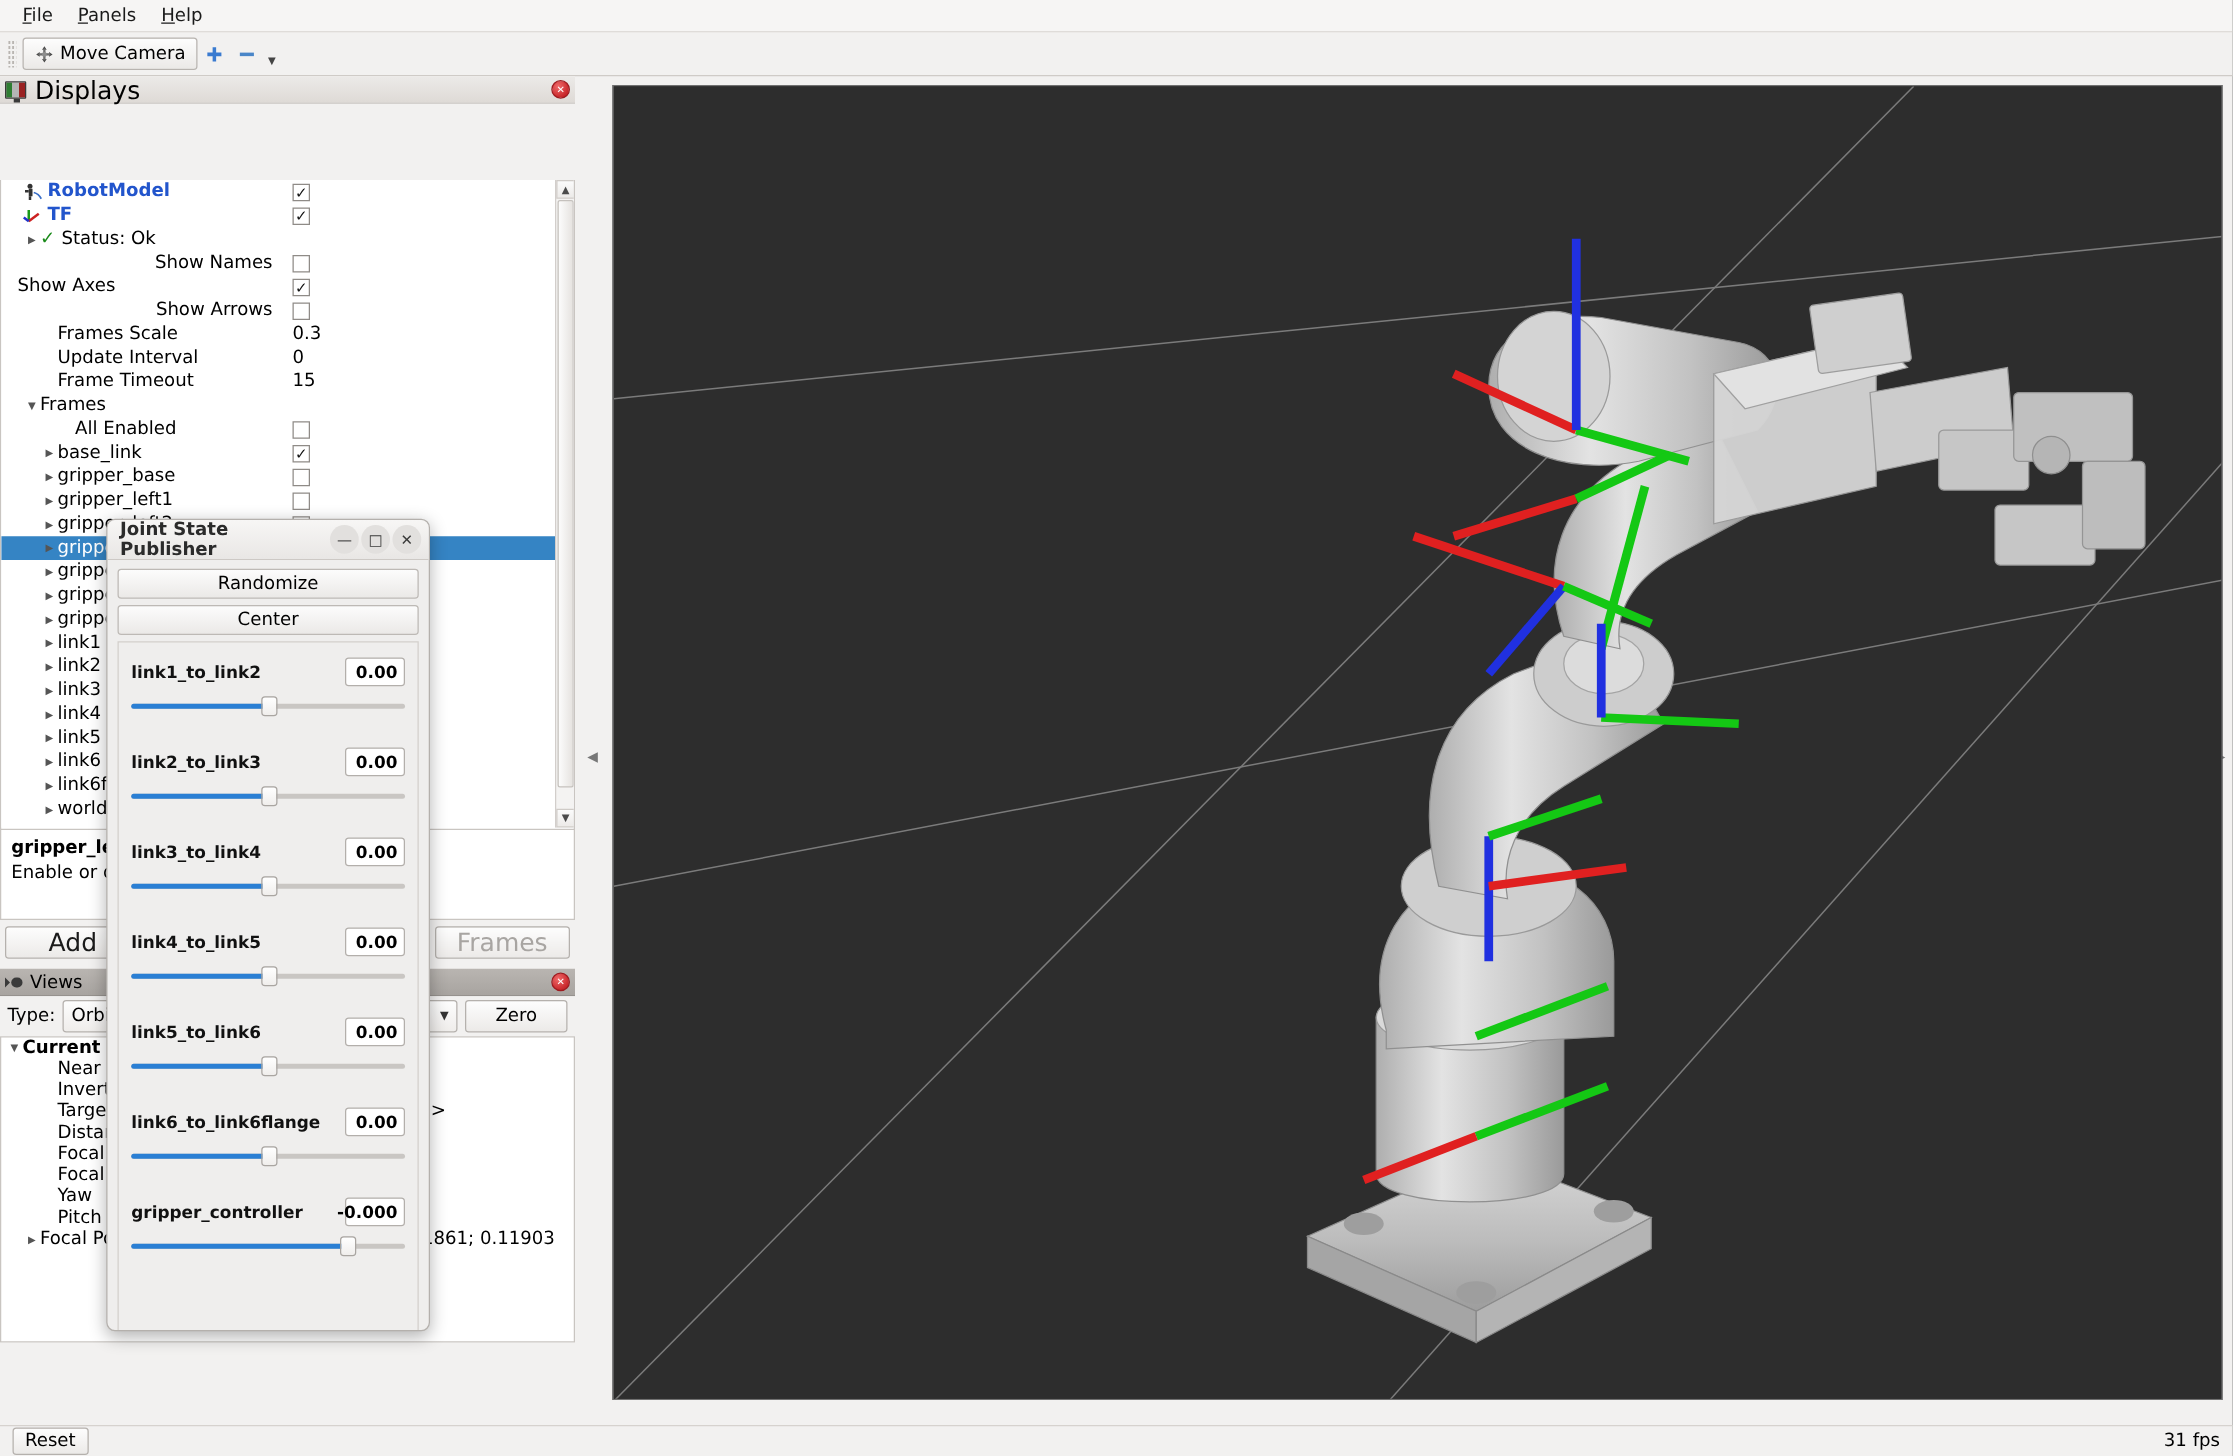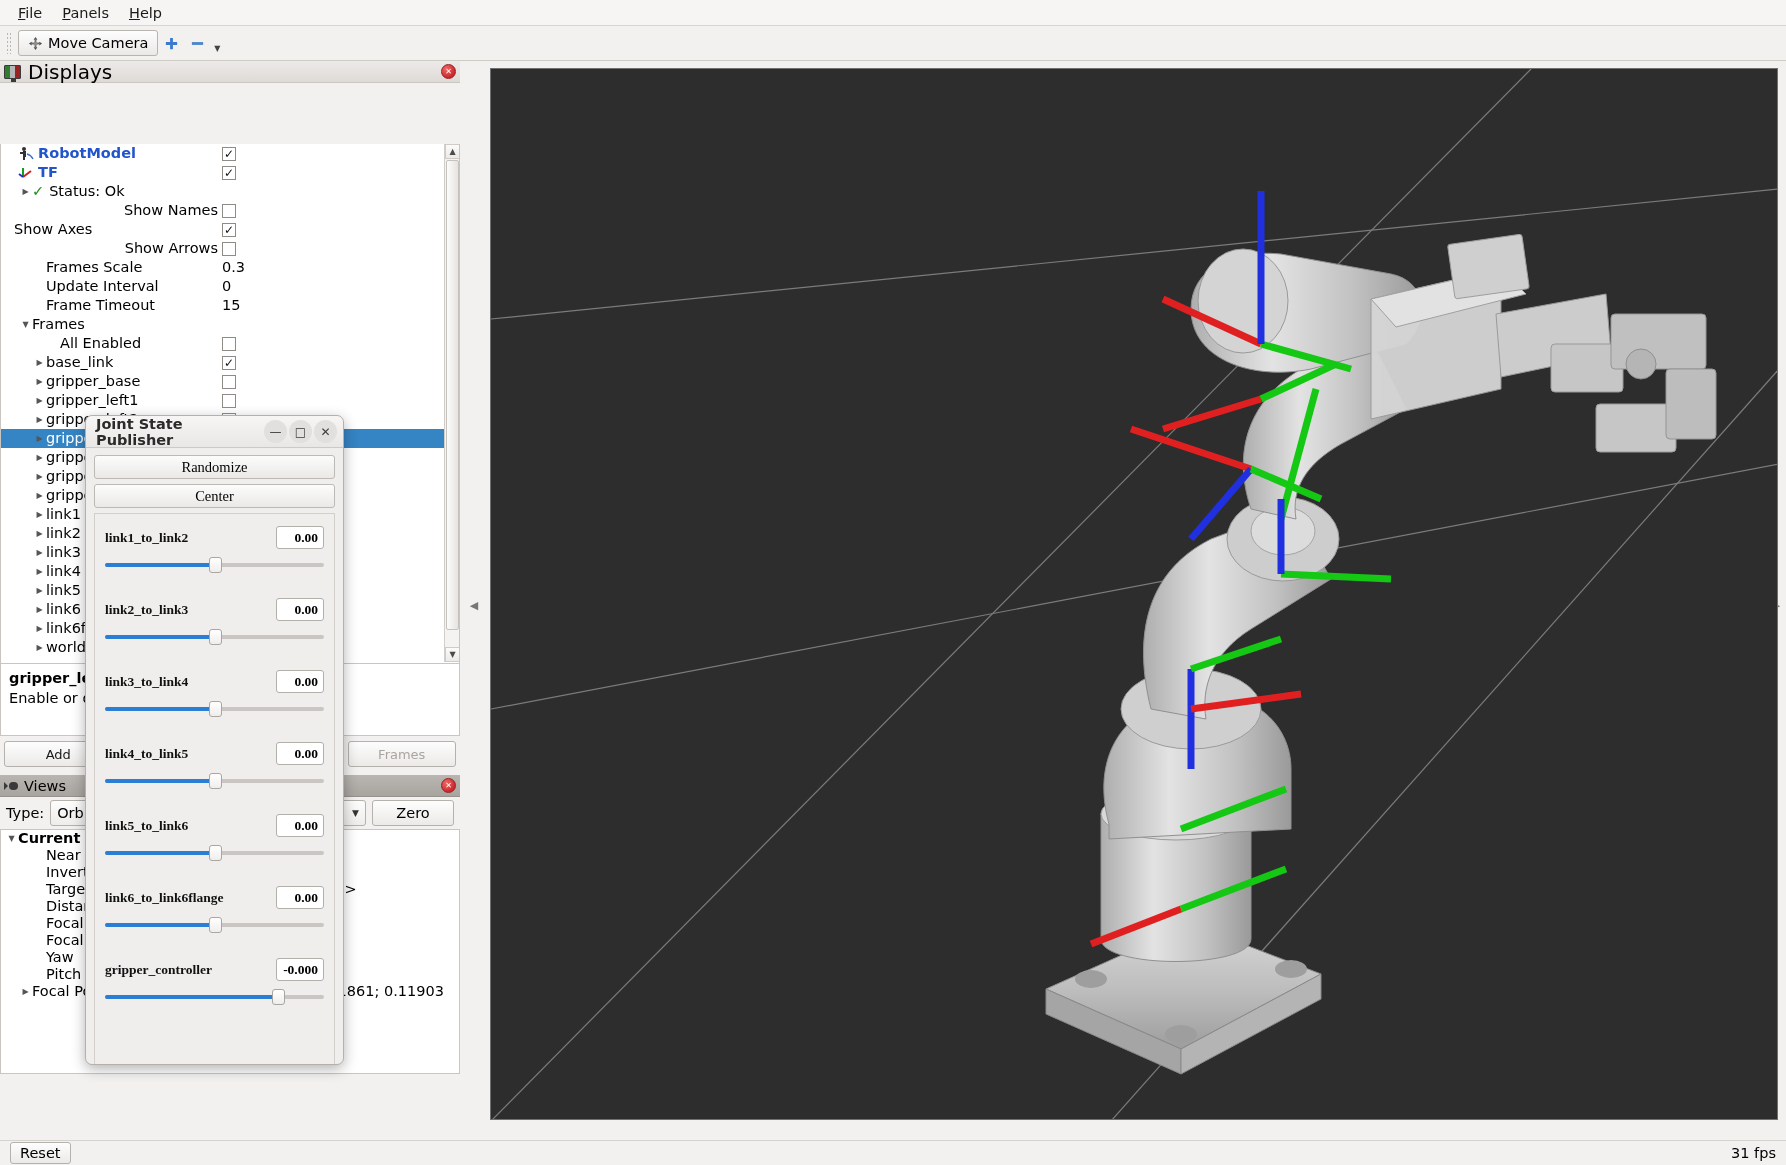--- a/index.html
+++ b/index.html
@@ -99,21 +99,21 @@
     position: absolute; left: 0; top: 83px; width: 460px; height: 520px;
     background: #fff; border: 1px solid #c9c5c1; border-top: none;
     overflow: hidden;
   }
   .tree {
     position: absolute; left: 0; top: 0; width: 444px; height: 518px;
     background: #fff;
   }
   .trow {
     display: flex; align-items: center; height: 19px;
-    font-size: 14.5px; line-height: 19px; white-space: nowrap;
+    font-size: 14.5px; line-height: 19px; white-space: nowrap; gap: 12px;
   }
   .trow.sel { background: #3584c4; color: #fff; }
   .tname { flex: 0 0 217px; display: flex; align-items: center; overflow: hidden; }
   .tval  { flex: 1 1 auto; display: flex; align-items: center; padding-left: 4px; }
   .arrow {
     width: 13px; text-align: center; font-size: 8px; color: #555; flex: none;
   }
   .blue { color: #2255cc; font-weight: bold; }
   .cb {
     width: 14px; height: 14px; background: #fff;
@@ -152,21 +152,21 @@
   
   .dispbtns {
     position: absolute; left: 0; top: 680px; width: 460px; height: 30px;
     display: flex; gap: 6px; padding: 0 4px;
   }
   .btn {
     flex: 1; height: 26px;
     background: linear-gradient(#fdfdfd, #eceae8);
     border: 1px solid #b5b1ad; border-radius: 3px;
     display: flex; align-items: center; justify-content: center;
-    font-size: 13px; color: #1a1a1a;
+    font-size: 20px; color: #1a1a1a;
   }
   .btn.disabled { color: #a8a5a2; }
 
   
   .viewspanel {
     position: absolute; left: 0; top: 714px; width: 460px; height: 352px;
   }
   .views-title {
     display: flex; align-items: center; height: 22px;
     background: linear-gradient(#b9b5b1, #a8a4a0);
@@ -247,21 +247,21 @@
     border-radius: 7px 7px 0 0;
     padding-left: 10px;
   }
   .jsp-title .ttxt { font-weight: bold; font-size: 14.5px; color: #2b2b2b; }
   .jsp-wbtns { margin-left: auto; display: flex; gap: 2px; padding-right: 6px; }
   .wbtn {
     width: 23px; height: 23px; border-radius: 50%;
     display: flex; align-items: center; justify-content: center;
     font-size: 12px; color: #3a3a3a; background: #e2e0de;
   }
-  .jsp-body { padding: 7px 8px 8px 8px; font-family: Liberation Serif, serif; }
+  .jsp-body { padding: 7px 8px 8px 8px; }
   .jsp-btn {
     height: 24px; width: 100%;
     background: linear-gradient(#fcfcfc, #ebe9e7);
     border: 1px solid #bdb9b5; border-radius: 3px;
     display: flex; align-items: center; justify-content: center;
     font-size: 14.5px; margin-bottom: 5px;
   }
   .jsp-scroll {
     border: 1px solid #d3cfcb; background: #efeeed;
     padding: 12px 10px 10px 10px; margin-top: 3px;

